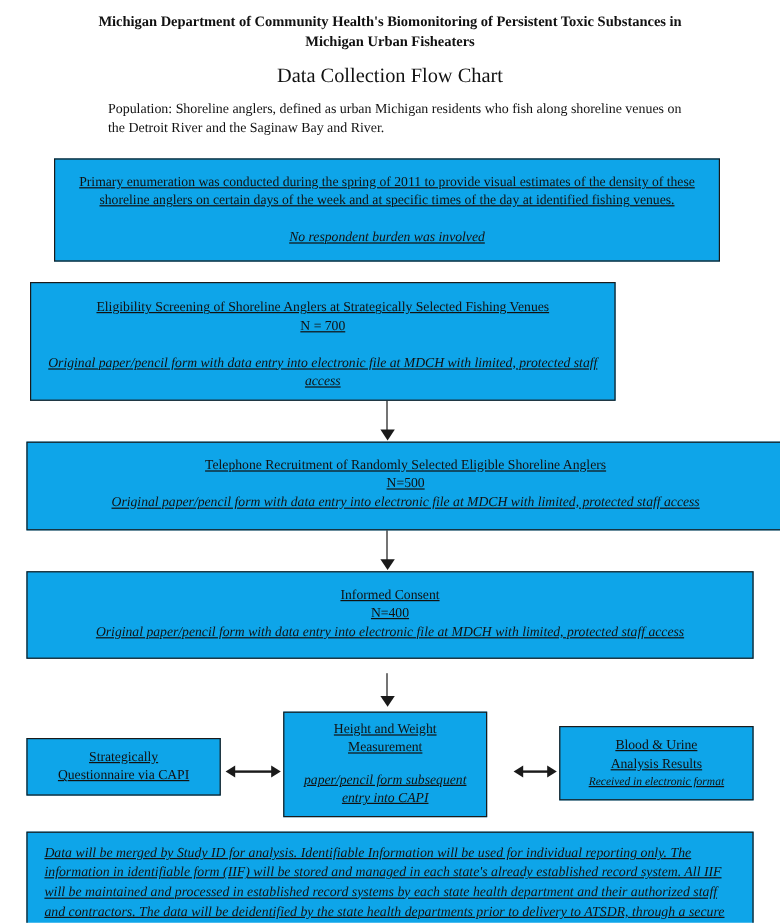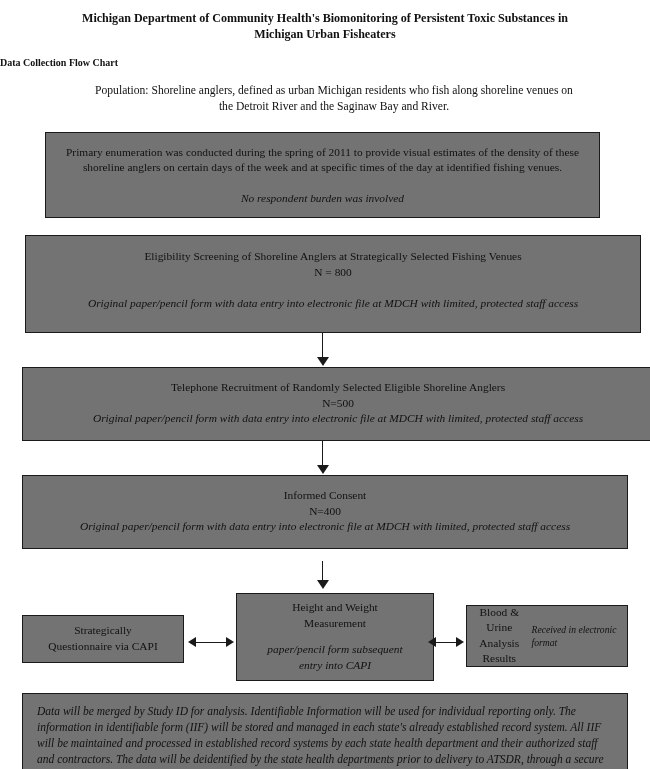--- a/index.html
+++ b/index.html
@@ -25,42 +25,43 @@
   
   .doc-title {
     text-align: center;
     font-weight: bold;
     font-size: 12.1px;
     line-height: 15.5px;
     letter-spacing: -0.02px;
     margin: 11px 72px 0 72px;
   }
   .doc-subtitle {
-    text-align: left;
-    font-weight: bold;
-    font-size: 10px;
+    text-align: center;
+    font-weight: normal;
+    font-size: 17px;
     line-height: 15px;
     margin: 13px 0 0 0;
   }
 
   
   .population {
     margin: 13px 0 0 0;
     padding: 0 72px 0 90px;
     font-size: 11.6px;
     line-height: 16.3px;
-    text-align: center;
+    text-align: left;
   }
 
   
   .box {
     box-sizing: border-box;
     border: 1.4px solid #1a1a1a;
-    background: #737373;
-    position: relative;
+    background: #0ea5e9;
+    position: relative;
+    text-decoration: underline;
   }
   .box-inner {
     text-align: center;
     font-size: 11.4px;
     line-height: 15.6px;
   }
   .ital {
     font-style: italic;
   }
   .spacer-line {
@@ -74,22 +75,22 @@
     padding: 12px 18px 11px 18px;
   }
   .box-enum .line-ital {
     font-style: italic;
     font-size: 11.4px;
   }
 
   
   .box-elig {
     margin: 17px 0 0 25px;
-    width: 616px;
-    padding: 13px 10px 21px 10px;
+    width: 488px;
+    padding: 13px 10px 6px 10px;
   }
 
   
   .box-phone {
     margin: 0 0 0 22px;
     width: 632px;
     padding: 12px 10px 13px 10px;
   }
 
   
@@ -140,36 +141,36 @@
     width: 162px;
     height: 48px;
     display: flex;
     align-items: center;
     justify-content: center;
   }
   .box-hw {
     position: absolute;
     left: 236px;
     top: 0px;
-    width: 198px;
+    width: 170px;
     height: 88px;
     display: flex;
     flex-direction: column;
     align-items: center;
     justify-content: center;
     padding: 4px 6px;
   }
   .box-blood {
     position: absolute;
     left: 466px;
     top: 12px;
     width: 162px;
     height: 62px;
     display: flex;
-    flex-direction: row;
+    flex-direction: column;
     align-items: center;
     justify-content: center;
   }
   .small-ital {
     font-style: italic;
     font-size: 9.6px;
     line-height: 13px;
   }
   .hw-gap { height: 11px; }
 
@@ -232,21 +233,21 @@
   <div class="population">Population:  Shoreline anglers, defined as urban Michigan residents who fish along shoreline venues on the Detroit River and the Saginaw Bay and River.</div>
 
   <div class="box box-enum">
     <div class="box-inner">Primary enumeration was conducted during the spring of 2011 to provide visual estimates of the density of these shoreline anglers on certain days of the week and at specific times of the day at identified fishing venues.</div>
     <div class="spacer-line"></div>
     <div class="box-inner line-ital">No respondent burden was involved</div>
   </div>
 
   <div class="box box-elig">
     <div class="box-inner">Eligibility Screening of Shoreline Anglers at Strategically Selected Fishing Venues</div>
-    <div class="box-inner">N = 800</div>
+    <div class="box-inner">N = 700</div>
     <div class="spacer-line"></div>
     <div class="box-inner ital">Original paper/pencil form with data entry into electronic file at MDCH with limited, protected staff access</div>
   </div>
 
   <div class="v-arrow">
     <div class="shaft"></div>
     <div class="head"></div>
   </div>
 
   <div class="box box-phone">

